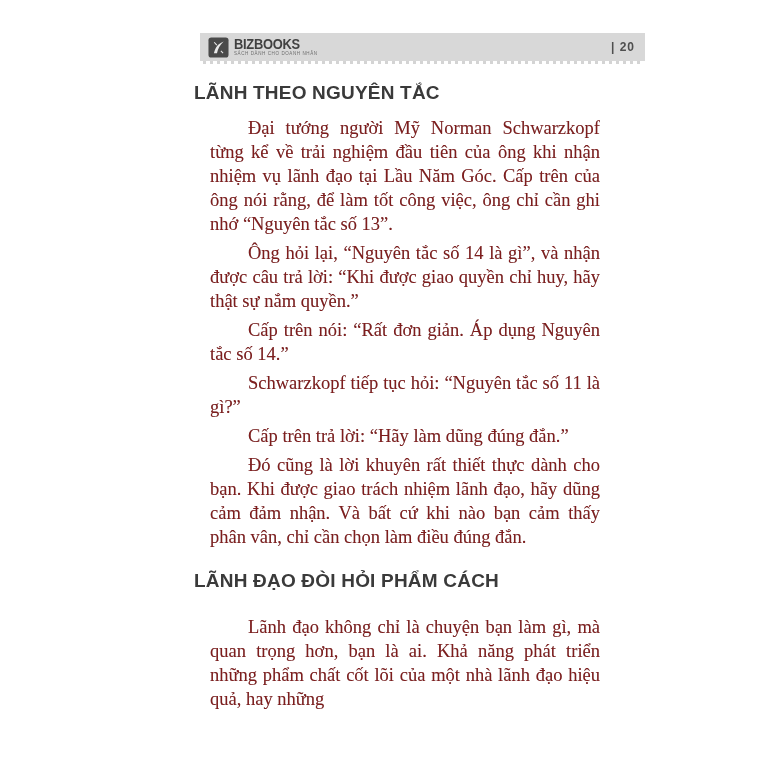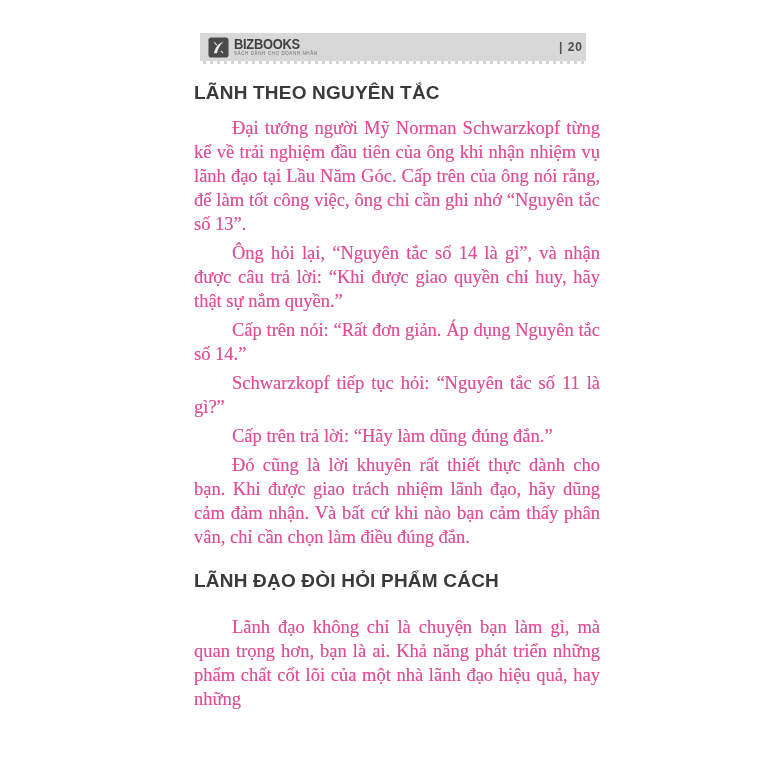--- a/index.html
+++ b/index.html
@@ -16,28 +16,28 @@
   }
   .content {
     position: absolute;
     left: 194px;
     top: 33px;
     width: 406px;
   }
   
   .header-bar {
     position: relative;
-    width: 386px;
+    width: 445px;
     margin-left: 6px;
     height: 28px;
     background: #d8d8d8;
     display: flex;
     align-items: center;
     justify-content: space-between;
-    padding: 0 3px 0 8px;
+    padding: 0 10px 0 8px;
     box-sizing: border-box;
   }
   
   .header-bar::after {
     content: "";
     position: absolute;
     left: 2px;
     right: 2px;
     bottom: -5px;
     height: 5px;
@@ -95,24 +95,24 @@
     color: #3a3a3a;
     margin: 22px 0 13px 0;
   }
   .section-heading.second {
     margin: 22px 0 24px 0;
   }
   .para {
     font-family: "Liberation Serif", serif;
     font-size: 18.5px;
     line-height: 24px;
-    color: #ec4899;
+    color: #7f1d1d;
     text-align: justify;
     text-indent: 38px;
-    margin: 0 0 5px 0;
+    margin: 0 0 5px 16px;
     text-shadow: 0 0 0.4px rgba(40,40,40,0.35);
   }
 </style>
 </head>
 <body>
 
 <div class="content">
 
   <div class="header-bar">
     <div class="logo">

